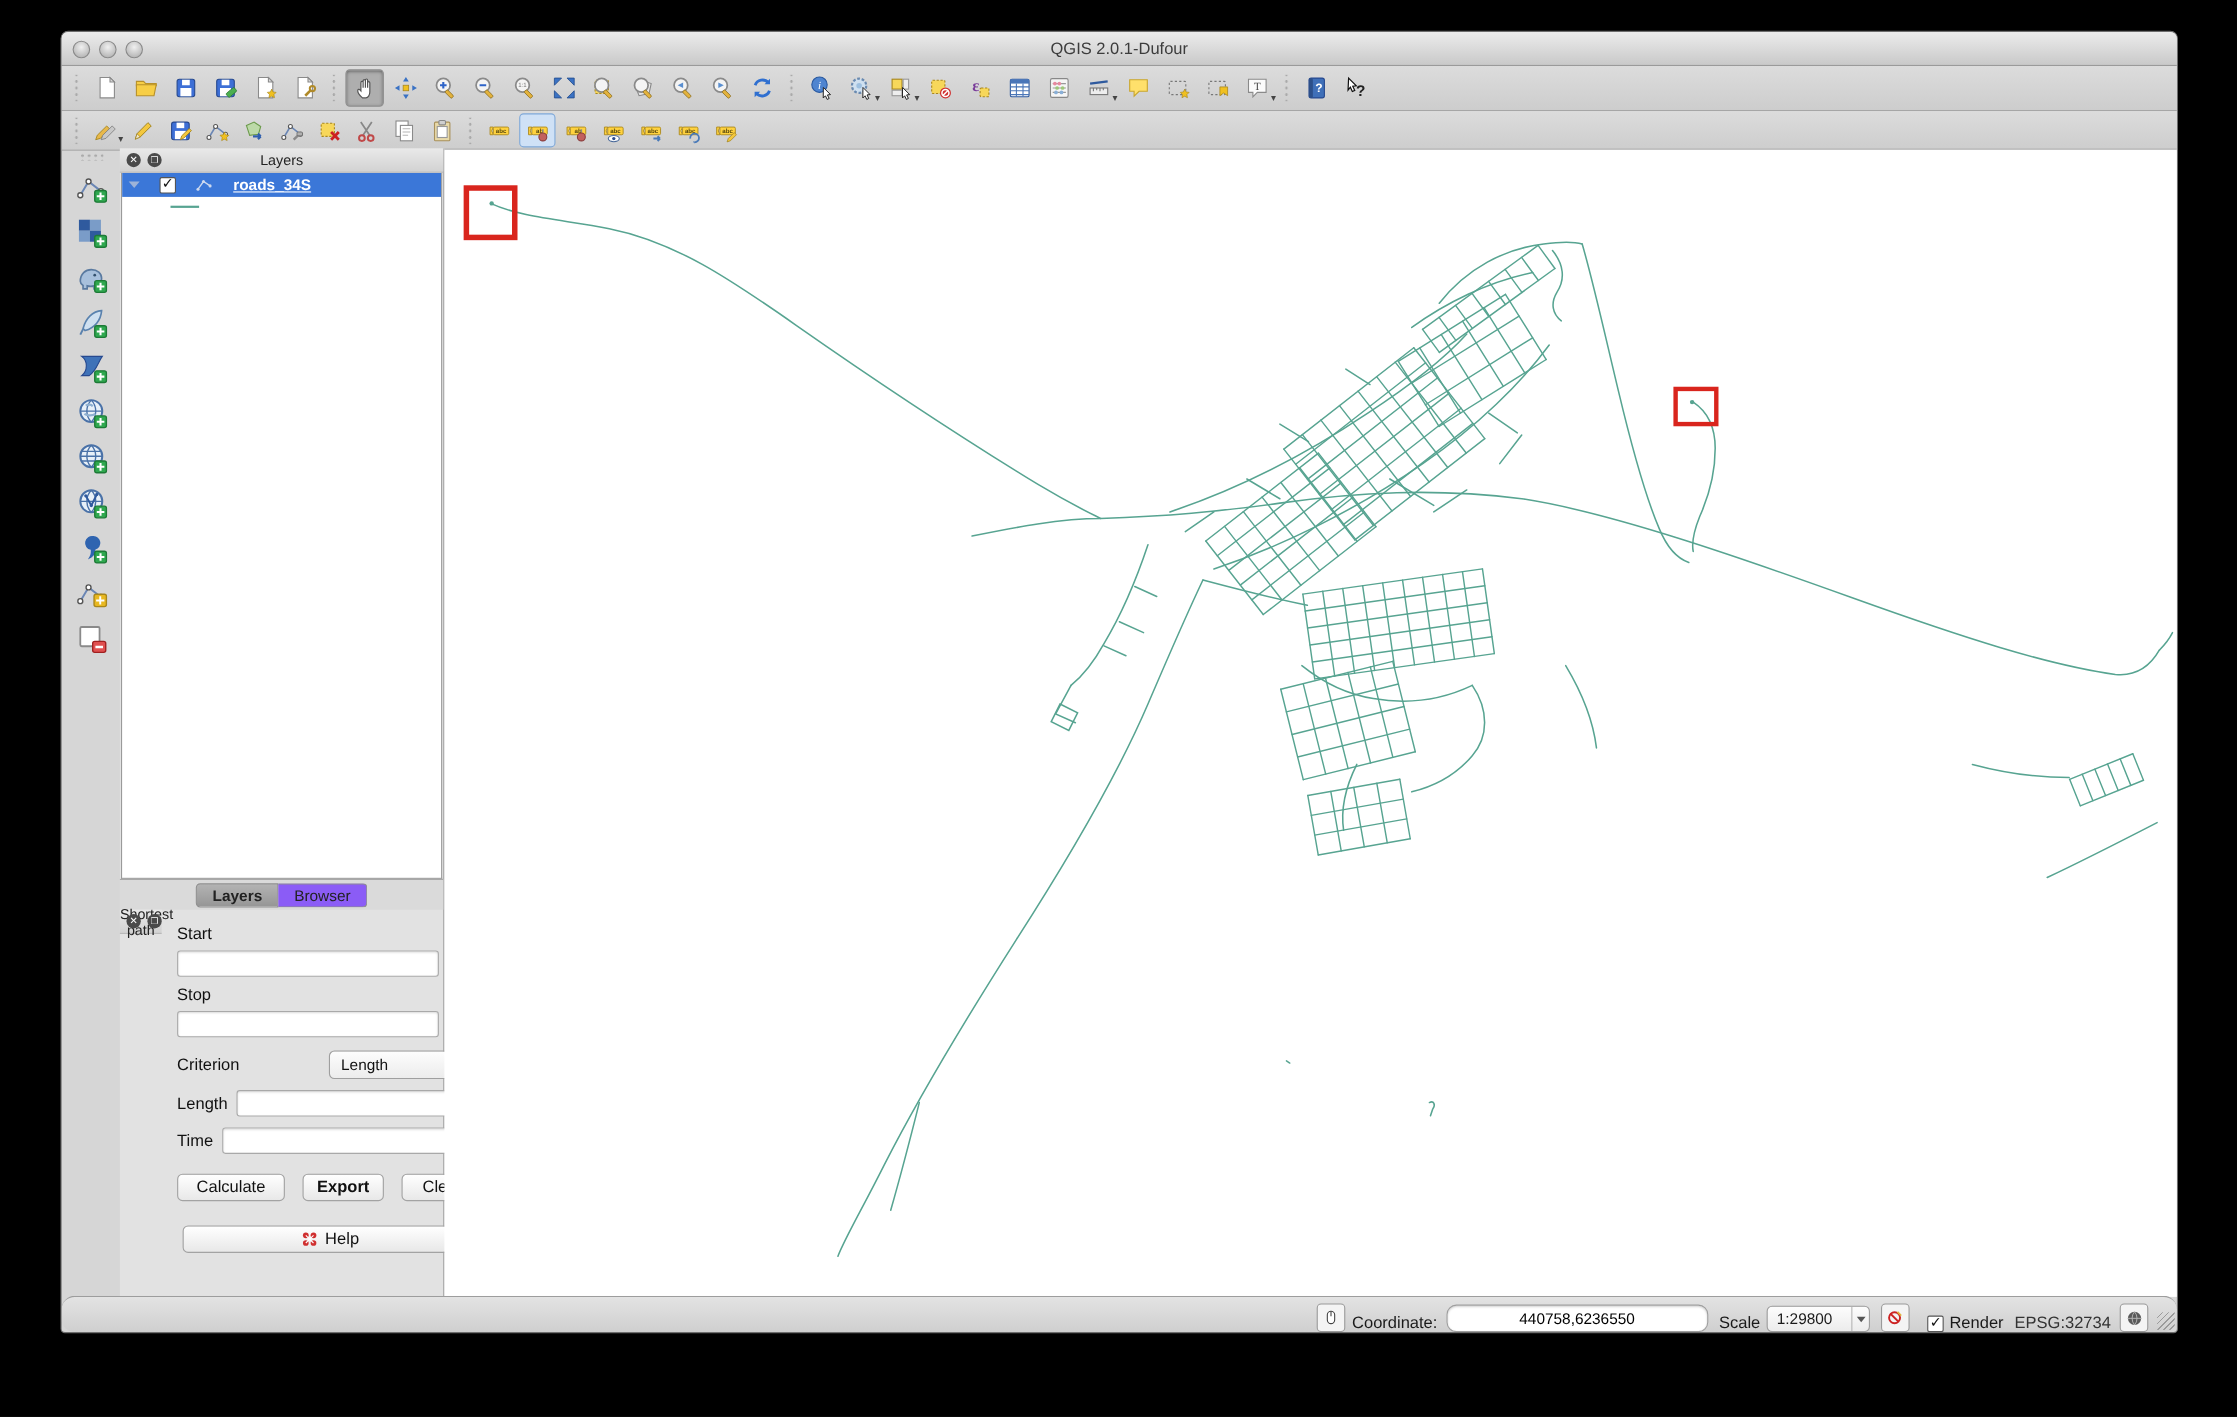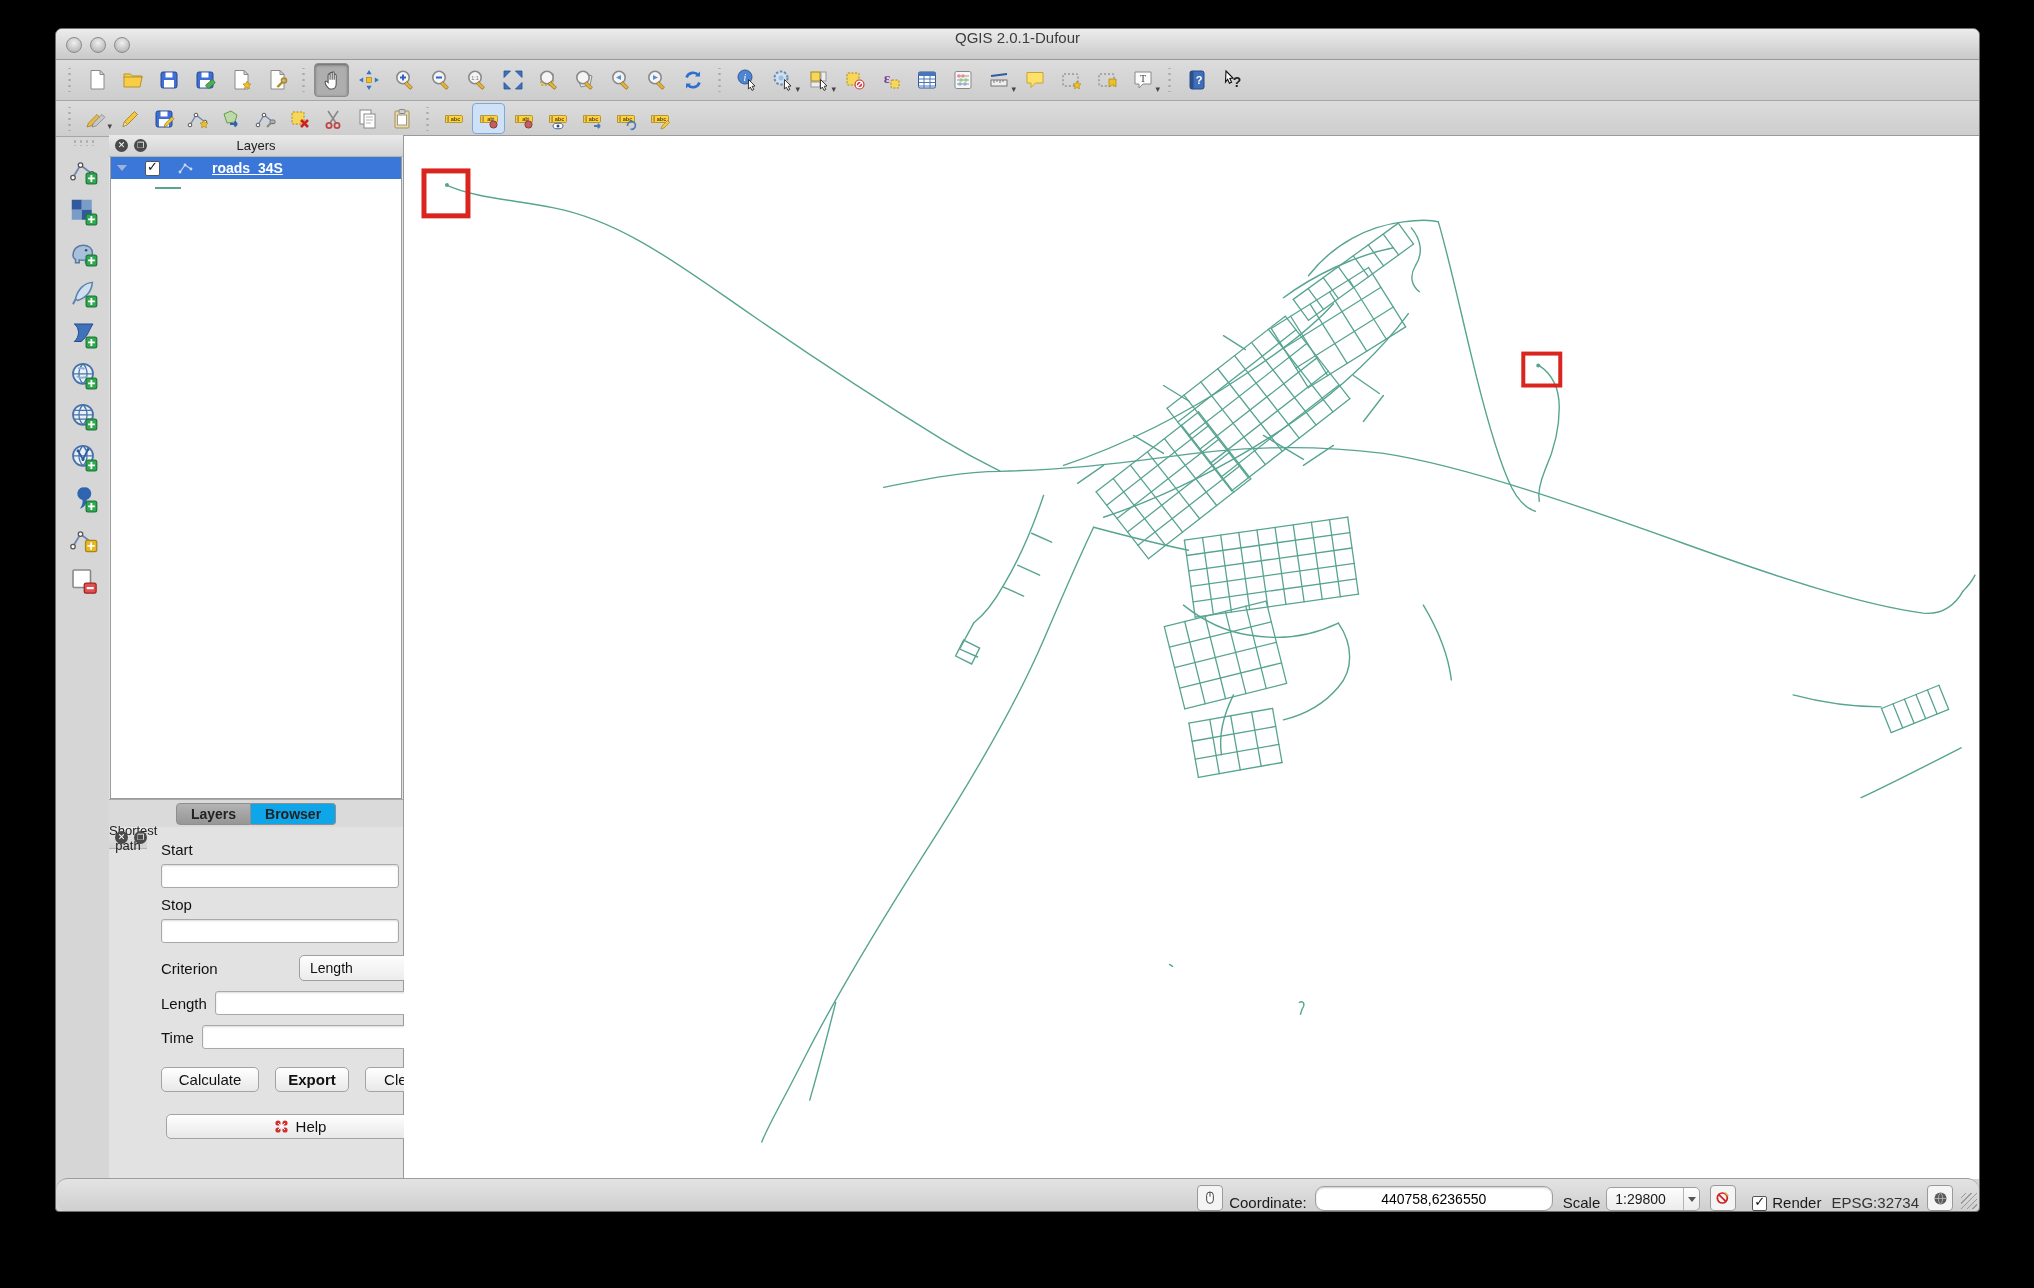--- a/index.html
+++ b/index.html
@@ -1,21 +1,21 @@
 <!DOCTYPE html>
 <html><head>
 <meta charset="utf-8">
 <style>
   html,body{margin:0;padding:0;background:#000;width:2034px;height:1288px;position:relative;
     font-family:"Liberation Sans","DejaVu Sans",sans-serif;-webkit-font-smoothing:antialiased;}
   #window{position:absolute;left:55px;top:28px;width:1923px;height:1182px;background:#d6d6d6;
     border-radius:7px 7px 4px 4px;box-shadow:0 12px 40px rgba(0,0,0,.75);overflow:hidden;border:1px solid #6e6e6e;}
   
   .titlebar{height:30px;background:linear-gradient(#ececec,#c9c9c9);border-bottom:1px solid #9a9a9a;
-    position:relative;display:flex;justify-content:center;}
+    position:relative;display:flex;align-items:center;justify-content:center;}
   .titlebar .title{font-size:15px;color:#3c3c3c;}
   .lights{position:absolute;left:10px;top:8px;display:flex;gap:8px;}
   .light{width:14px;height:14px;border-radius:50%;border:1px solid #8a8a8a;
     background:radial-gradient(circle at 50% 35%,#f0f0f0,#a8a8a8);}
   
   .toolbar{display:flex;align-items:center;background:linear-gradient(#dcdcdc,#cdcdcd);
     border-bottom:1px solid #a6a6a6;padding:0 6px;gap:3px;}
   #toolbar-main{height:40px;}
   #toolbar-digitize{height:35px;}
   .tb-sep{width:7px;height:24px;margin:0 4px;
@@ -46,21 +46,21 @@
   #layers-tree{flex:1;min-height:0;background:#fff;border:1px solid #9a9a9a;border-top:none;margin:0 1px;overflow:hidden;}
   .layer-row{height:22px;background:#3b77d8;display:flex;align-items:center;gap:18px;padding-left:6px;}
   .tri{width:0;height:0;border-left:5px solid transparent;border-right:5px solid transparent;border-top:6px solid #9db3d8;}
   .cbx{width:13px;height:13px;background:#fff;border:1px solid #555;border-radius:2px;position:relative;}
   .cbx.checked::after{content:"✓";position:absolute;left:1px;top:-3px;font-size:13px;font-weight:bold;color:#111;}
   .layer-label{color:#fff;font-weight:bold;font-size:14px;text-decoration:underline;}
   .legend-line{width:26px;height:2px;background:#57a491;margin:8px 0 0 44px;}
   
   #panel-tabs{height:27px;display:flex;align-items:center;justify-content:center;gap:0;
     border-top:1px solid #a8a8a8;background:#dadada;}
-  .tab{font-size:14px;padding:2px 14px;border:1px solid #8f8f8f;background:#0ea5e9;color:#222;font-weight:bold;}
+  .tab{font-size:14px;padding:2px 14px;border:1px solid #8f8f8f;background:#8b5cf6;color:#222;}
   .tab.active{background:linear-gradient(#b3b3b3,#969696);font-weight:bold;border-radius:4px 0 0 4px;}
   .tab.inactive{border-left:none;border-radius:0 4px 4px 0;}
   
   #sp-panel{height:352px;display:flex;flex-direction:row;}
   #sp-body{flex:1;padding:8px 14px 0 14px;font-size:15px;color:#111;}
   .sp-label{margin:6px 0 4px 0;}
   .sp-row{display:flex;align-items:center;gap:8px;}
   .sp-input{height:22px;background:#fff;border:1px solid #a9a9a9;border-radius:3px;flex:1;
     box-shadow:inset 0 1px 2px rgba(0,0,0,.15);font-size:14px;padding:0 4px;font-family:inherit;}
   .cap-btn{width:30px;height:26px;border:1px solid #a0a0a0;border-radius:4px;background:linear-gradient(#fcfcfc,#e4e4e4);

